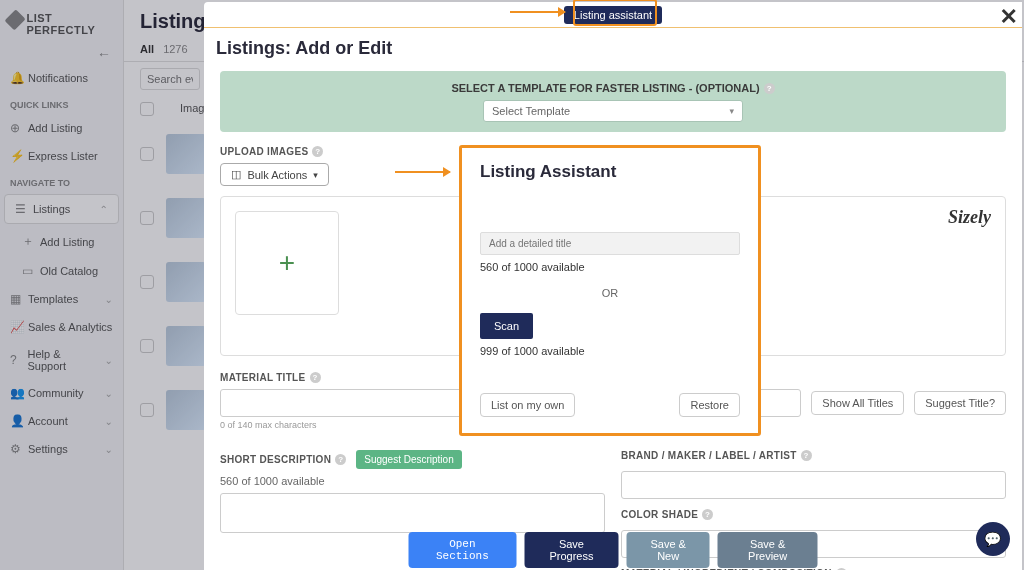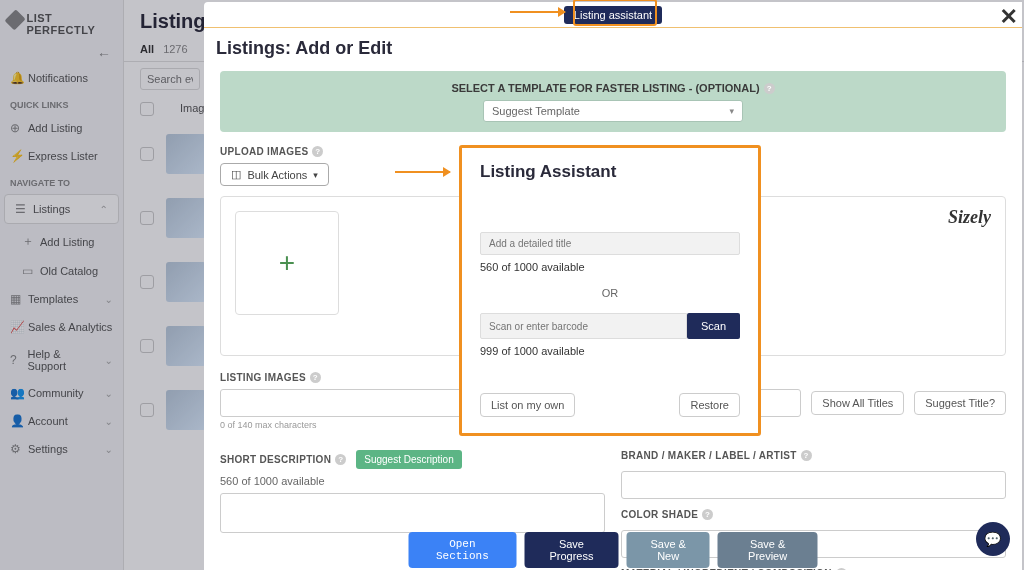--- a/index.html
+++ b/index.html
@@ -210,21 +210,21 @@
   <div class="modal-title">Listings: Add or Edit</div>
 
   <div class="modal-body">
     <div class="template-bar">
       <div class="template-bar-label">
         <span>SELECT A TEMPLATE FOR FASTER LISTING - (OPTIONAL)</span>
         <span class="help-q">?</span>
       </div>
       <div>
         <div class="template-select">
-          <span>Suggest Template</span>
+          <span>Select Template</span>
           <span class="caret">▾</span>
         </div>
       </div>
     </div>
     
     <div class="section-label">
       <span>UPLOAD IMAGES</span>
       <span class="help-q">?</span>
     </div>
     <button class="bulk-btn">
@@ -232,21 +232,21 @@
       <span>Bulk Actions</span>
       <span class="caret">▾</span>
     </button>
     
     <div class="upload-box-wrap">
       <div class="upload-tile">+</div>
       <div class="sizely">Sizely</div>
     </div>
     
     <div class="section-label" style="margin-top:16px;">
-      <span>LISTING IMAGES</span>
+      <span>MATERIAL TITLE</span>
       <span class="help-q">?</span>
     </div>
     <div class="title-row" style="padding:0 8px;">
       <input class="title-input" style="">
       <button class="ghost-btn">Show All Titles</button>
       <button class="ghost-btn">Suggest Title?</button>
     </div>
     <div class="hint" style="padding:0 8px;">0 of 140 max characters</div>
     
     <div class="two-col">
@@ -289,21 +289,20 @@
 <div class="highlight-box-top"></div>
 <div class="arrow-top"></div>
 <div class="arrow-mid"></div>
 
 <div class="assistant">
   <h3>Listing Assistant</h3>
   <input class="assistant-input" placeholder="Add a detailed title" style="">
   <div class="avail-text">560 of 1000 available</div>
   <div class="or-divider">OR</div>
   <div class="scan-row">
-    <input placeholder="Scan or enter barcode" style="">
     <button class="scan-btn">Scan</button>
   </div>
   <div class="avail-text">999 of 1000 available</div>
   <div class="assistant-actions">
     <button class="ghost-btn">List on my own</button>
     <button class="ghost-btn">Restore</button>
   </div>
 </div>
 
 <div class="chat-bubble">💬</div>

